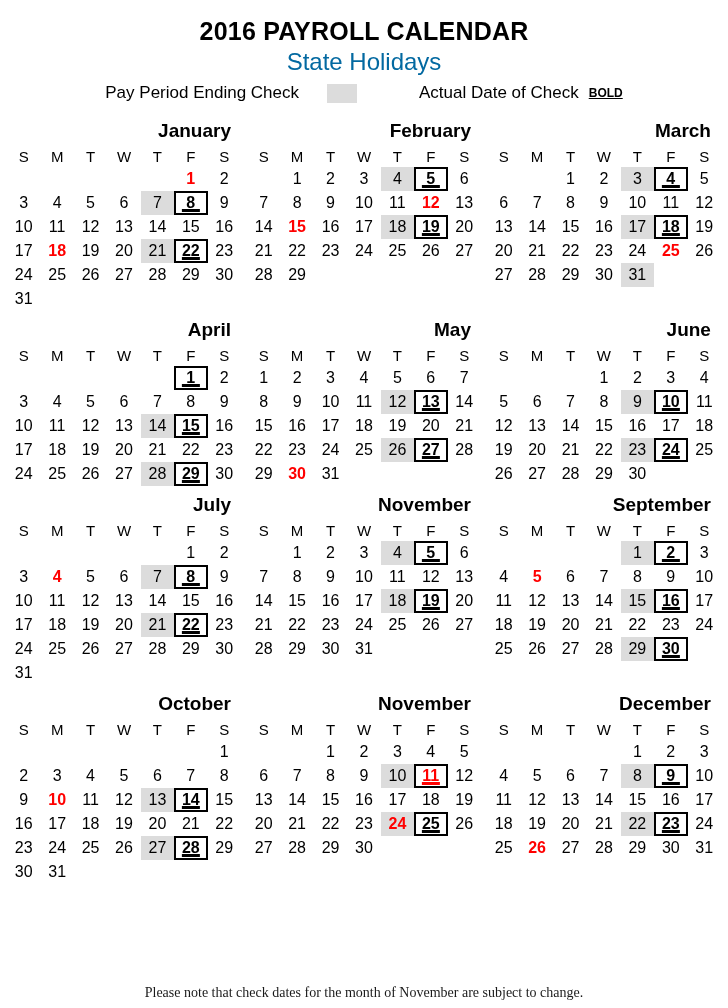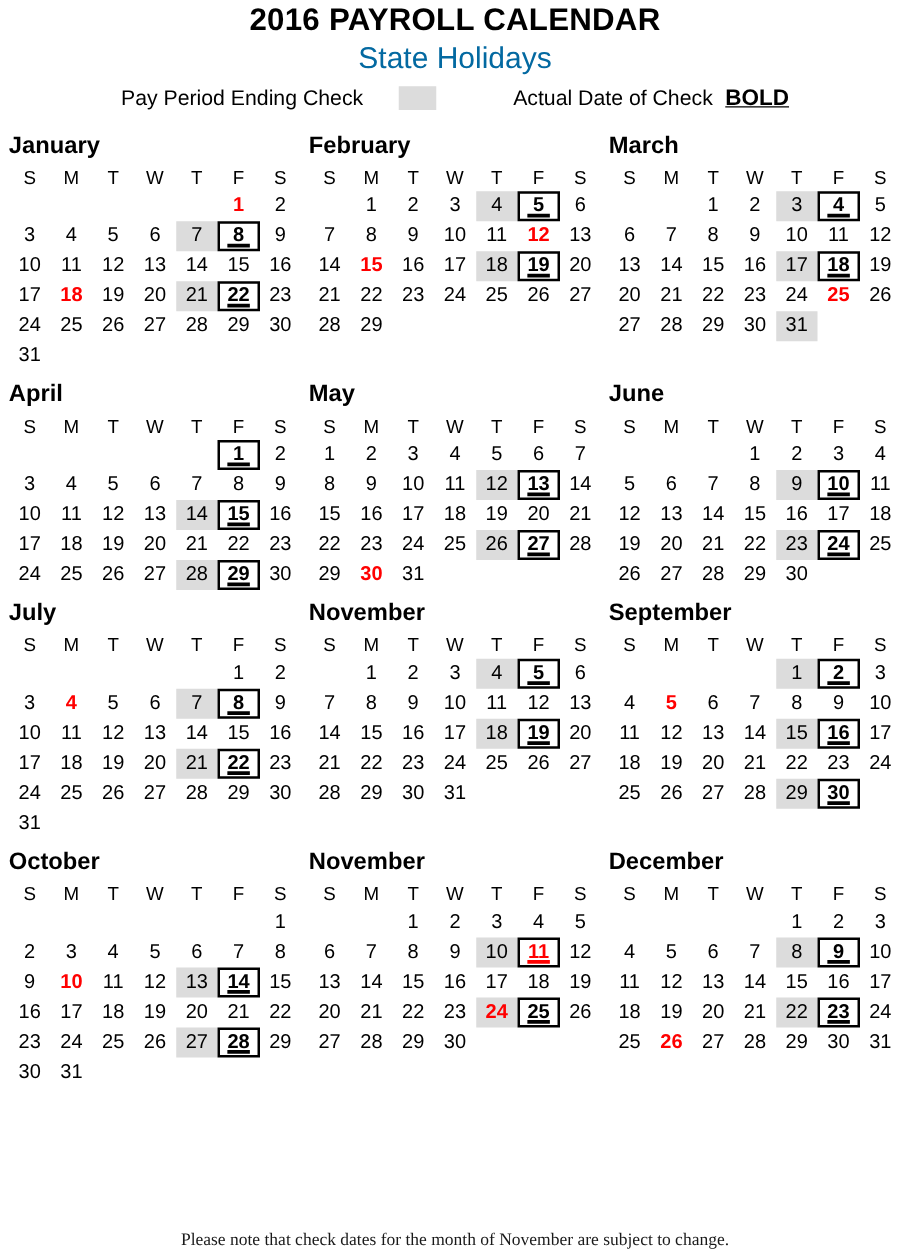--- a/index.html
+++ b/index.html
@@ -10,21 +10,21 @@
   }
   body {
     width: 728px; height: 1008px;
     font-family: "Liberation Sans", sans-serif;
     color: #000000;
     overflow: hidden;
     position: relative;
   }
 
   
-  .doc-header { width: 100%; padding-top: 2px; }
+  .doc-header { width: 100%; padding-top: 2px; margin-top: 15px; }
   .doc-title {
     text-align: center;
     font-size: 25px;
     font-weight: bold;
     letter-spacing: .2px;
     line-height: 28px;
     margin: 0;
   }
   .doc-subtitle {
     text-align: center;
@@ -47,39 +47,39 @@
     display: inline-block;
     width: 30px; height: 19px;
     background: #dcdcdc;
     margin: 0 62px 0 28px;
     vertical-align: middle;
   }
   .legend-bold {
     font-weight: bold;
     text-decoration: underline;
     margin-left: 10px;
-    font-size: 18px;
+    font-size: 12px;
   }
 
   
   .months-wrap {
     margin-top: 17px;
     padding: 0 4px;
   }
   .month-row {
     display: flex;
     width: 100%;
     margin-bottom: 8px;
   }
   .month {
     width: 33.333%;
     padding: 0 3px;
   }
   .month-name {
-    text-align: left;
+    text-align: right;
     font-size: 19px;
     font-weight: bold;
     line-height: 22px;
     margin-bottom: 3px;
     padding-right: 10px;
   }
   table.cal {
     border-collapse: collapse;
     width: 100%;
     table-layout: fixed;

